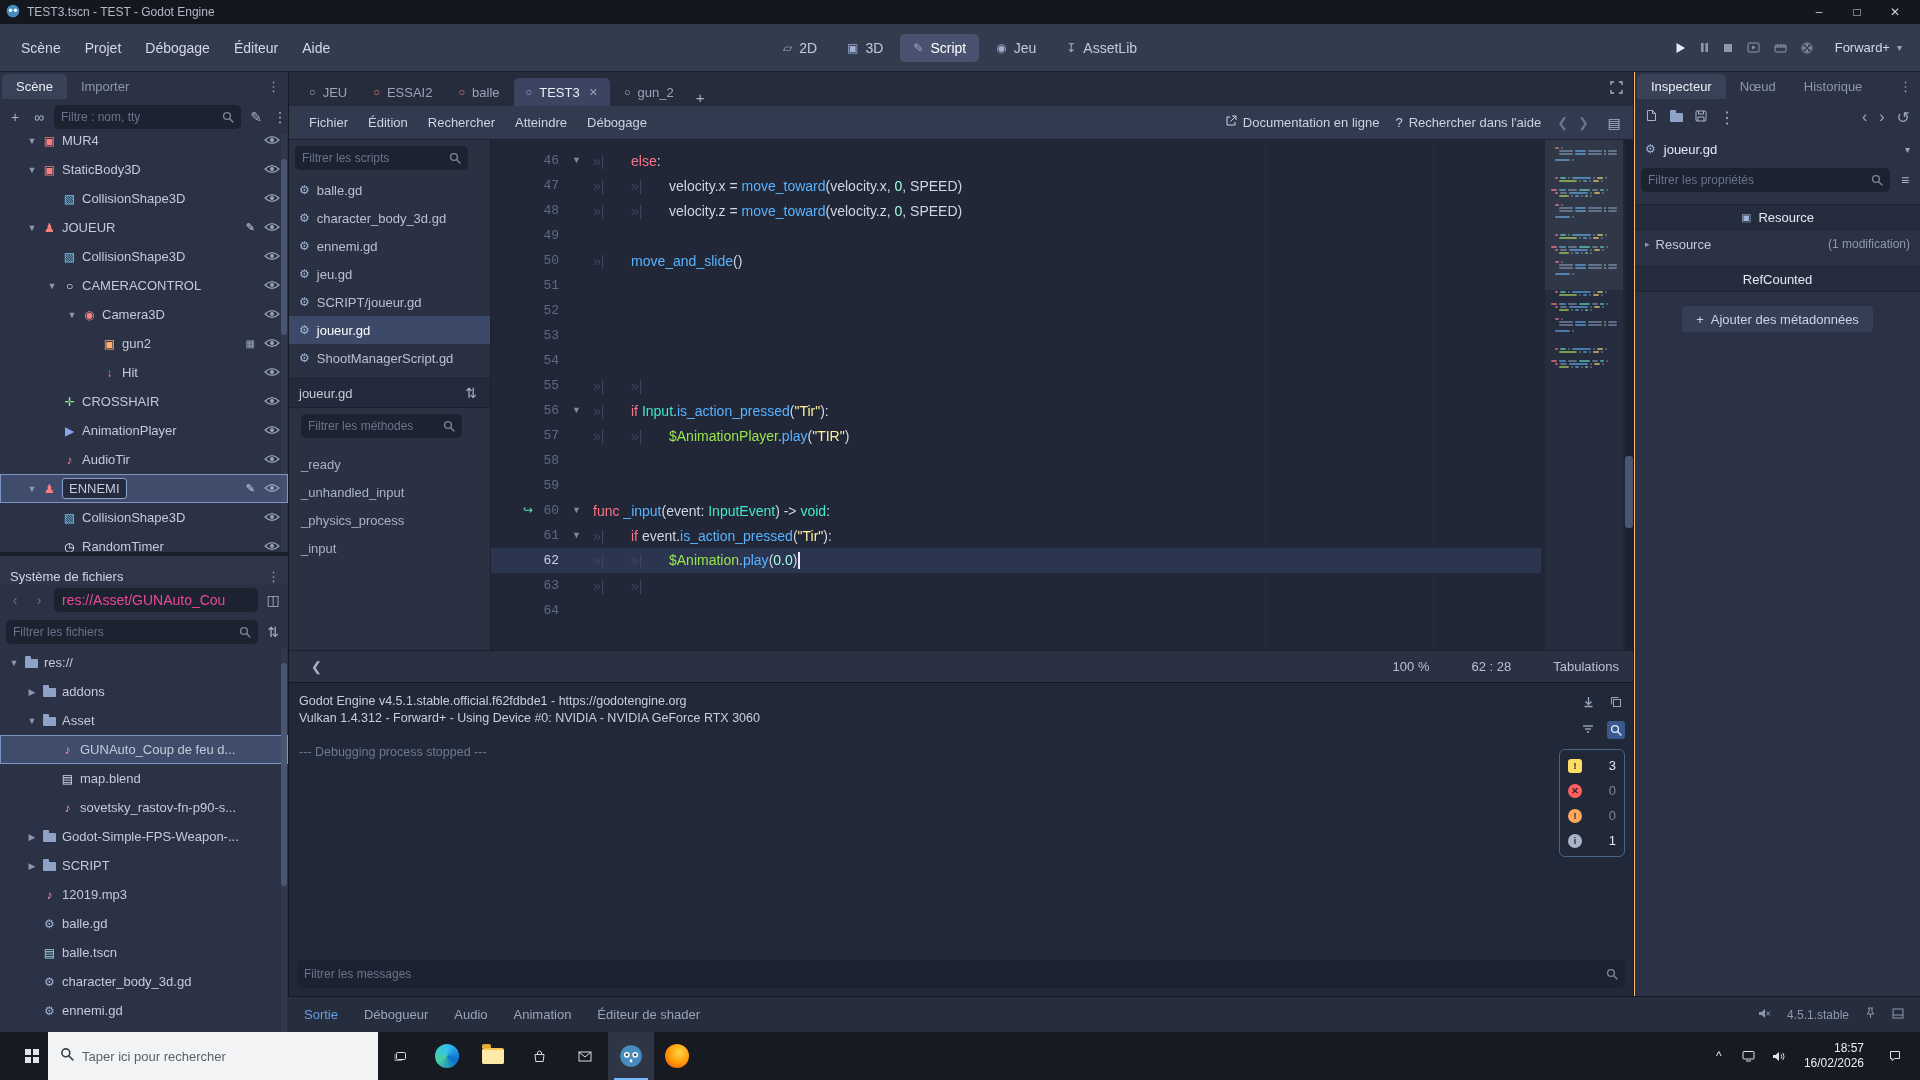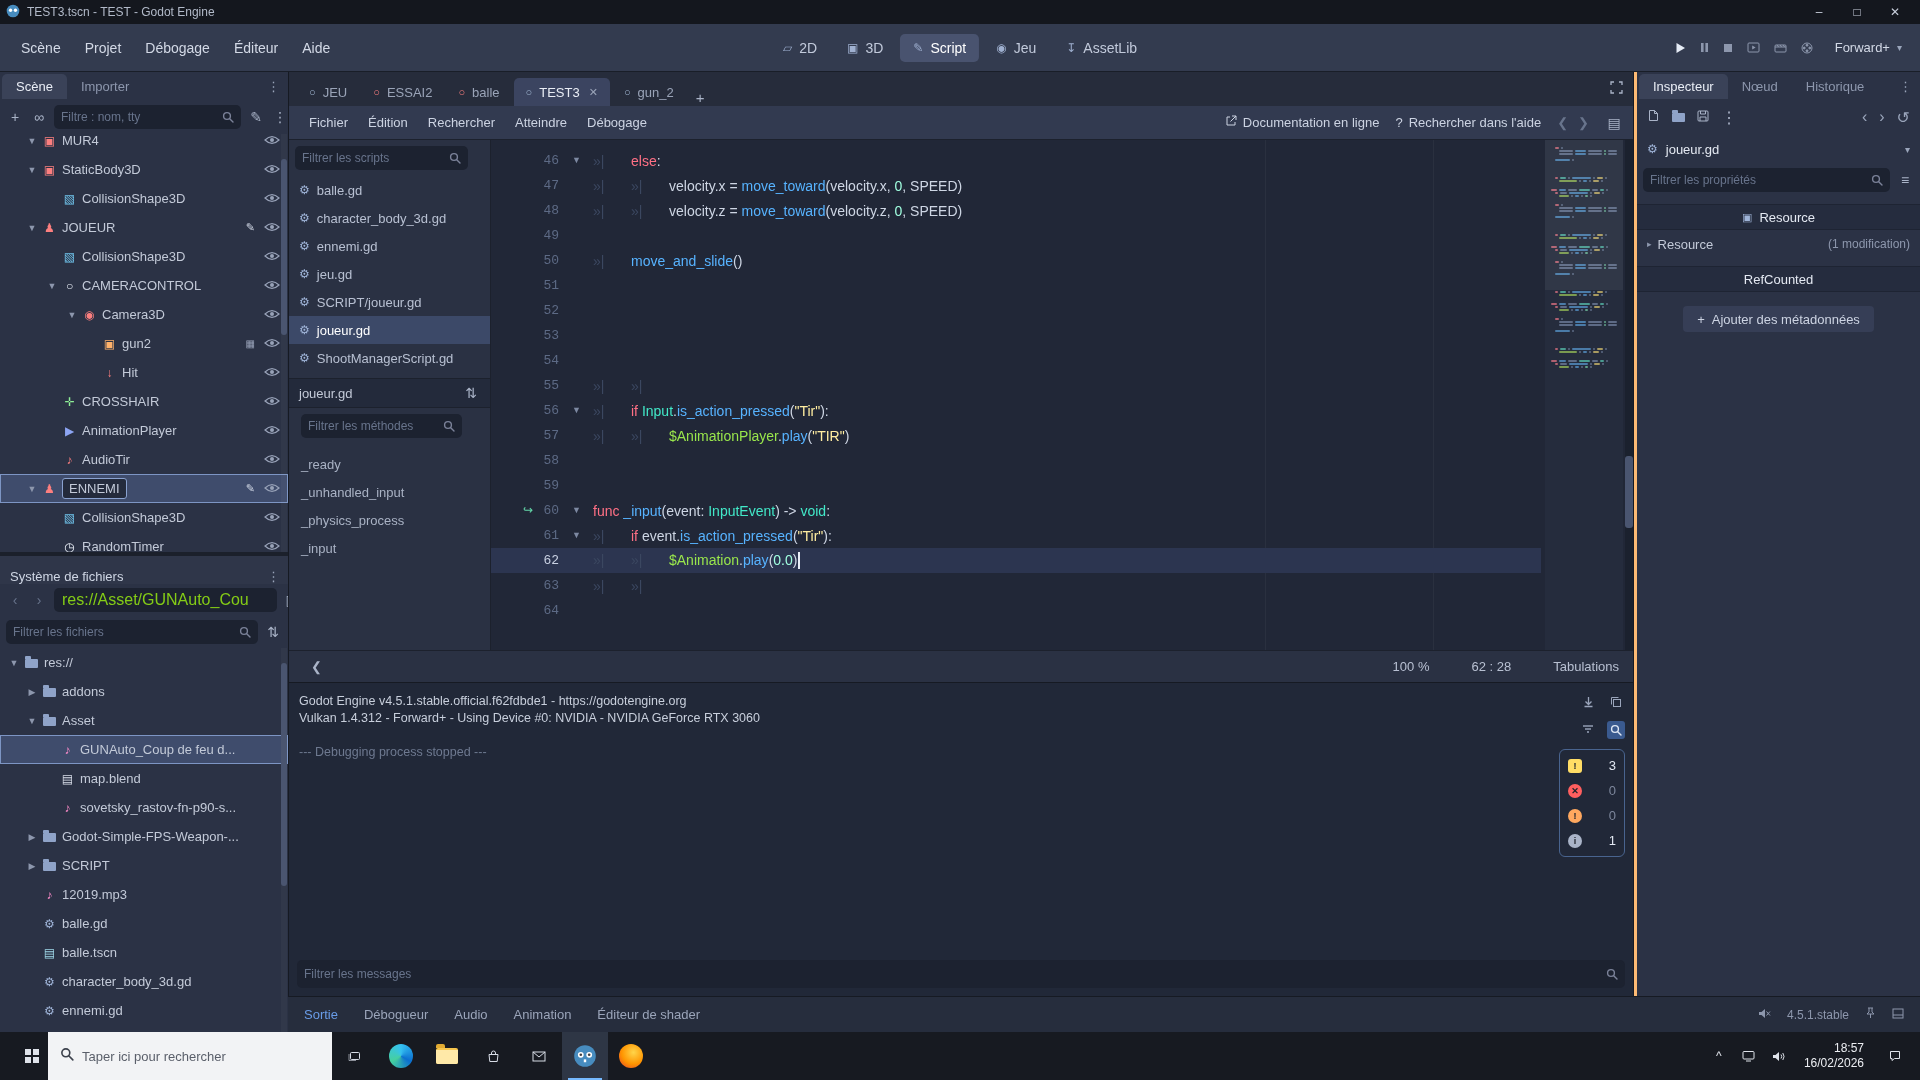--- a/index.html
+++ b/index.html
@@ -43,21 +43,21 @@
   #left-dock{position:absolute;left:0;top:72px;width:288px;bottom:48px;background:#1b202b}
   #scene-dock{position:absolute;left:0;top:0;right:0;height:480px;background:#2b3245}
   #scene-toolbar{height:34px}
   #scene-tree{position:absolute;top:62px;bottom:0;left:0;right:0;overflow:hidden}
   #fs-dock{position:absolute;left:0;top:484px;right:0;bottom:0;background:#2b3245}
   .dock-header{height:28px;display:flex;align-items:flex-end;padding:0 10px;font-size:13px;color:#cfd6e4;position:relative;background:#2f3649}
   #fs-nav{height:32px}
   #fs-filter{height:32px}
   #fs-tree{position:absolute;top:92px;bottom:0;left:0;right:0;overflow:hidden}
   .pathbox{flex:1;display:flex;align-items:center;background:#1c2230;border-radius:5px;height:24px;padding:0 8px}
-  .pathbox input{flex:1;background:transparent;color:#84cc16;font-size:16px;min-width:0}
+  .pathbox input{flex:1;background:transparent;color:#ec4899;font-size:14px;min-width:0}
 
   .trow{height:29px;display:flex;align-items:center;position:relative;color:#c3cad8;font-size:13px;white-space:nowrap}
   .trow .arrow{width:16px;text-align:center;color:#8d97ad;font-size:9px;flex:none}
   .trow .nicon{width:19px;flex:none;text-align:center;font-size:12px}
   .trow .lbl{margin-left:3px}
   .trow .lbl.boxed{border:1px solid #8aa2d0;background:#242b3c;padding:2px 6px;border-radius:3px}
   .trow .righticons{position:absolute;right:8px;display:flex;gap:9px;color:#98a2b8;align-items:center}
   .trow.selected{background:#3f4c6c;box-shadow:inset 0 0 0 1px #7d95c4}
   .vscroll{position:absolute;right:1px;width:6px;background:rgba(255,255,255,.03);top:0;bottom:0}
   .vthumb{position:absolute;left:0;right:0;background:#4a5570;border-radius:3px}
@@ -124,21 +124,21 @@
   .sbtn{color:#9aa5bb;display:flex;padding:3px;border-radius:3px}
   .sbtn.active{background:#3a5a8f;color:#dfe7f4}
   #badge-box{border:1px solid #49648f;border-radius:6px;padding:8px 8px;display:flex;flex-direction:column;gap:10px;margin-top:6px}
   .brow{display:flex;align-items:center;justify-content:space-between;font-size:13px;color:#e2e8f2}
   .brow.zero .bcount{color:#7d879c}
   .bic{width:14px;height:14px;border-radius:3px;display:flex;align-items:center;justify-content:center;font-size:9px;font-weight:bold;color:#20242c}
   .bic.round{border-radius:50%}
   #output-filter{position:absolute;left:8px;right:8px;bottom:8px;height:28px}
 
   
-  #right-dock{position:absolute;right:0;top:72px;width:286px;bottom:84px;background:#2b3245;border-left:3px solid #fdba74}
+  #right-dock{position:absolute;right:0;top:72px;width:286px;bottom:84px;background:#2b3245;border-left:1px solid #fdba74}
   #insp-toolbar{height:34px;display:flex;align-items:center;padding:0 10px;gap:12px}
   #insp-toolbar .right{margin-left:auto;display:flex;gap:12px;color:#9aa5bb}
   #object-row{height:30px;display:flex;align-items:center;gap:8px;padding:0 10px;font-size:13px;color:#e4e9f2}
   #object-row .chev{margin-left:auto;color:#9aa5bb;font-size:10px}
   #insp-filter{height:32px}
   .category{height:26px;margin-top:8px;background:#252c3e;border-top:1px solid #1e2433;border-bottom:1px solid #1e2433;display:flex;align-items:center;justify-content:center;gap:7px;font-size:13px;color:#e4e9f2}
   .category .cic{color:#9fb4d8;font-size:11px}
   #resource-row{height:28px;display:flex;align-items:center;padding:0 10px;gap:6px;font-size:13px;color:#c3cad8}
   #resource-row .badge{margin-left:auto;color:#8d97ad;font-size:12px}
   #add-meta-wrap{display:flex;justify-content:center;margin-top:14px}
@@ -147,21 +147,21 @@
   
   #bottombar{position:absolute;left:288px;right:0;bottom:48px;height:36px;background:#262d3d;border-top:1px solid #161a23;display:flex;align-items:center;padding:0 16px;gap:26px;font-size:13px}
   .btab{color:#9ba5ba}
   .btab.active{color:var(--accent)}
   #bottombar .right{margin-left:auto;display:flex;align-items:center;gap:16px;color:#8d97ad;font-size:12px}
 
   
   #taskbar{position:absolute;left:0;right:0;bottom:0;height:48px;background:#171a21;display:flex;align-items:stretch}
   #start-btn{width:48px;display:flex;align-items:center;justify-content:center}
   .winlogo{width:6px;height:6px;background:#dfe3ea;box-shadow:8px 0 #dfe3ea,0 8px #dfe3ea,8px 8px #dfe3ea;display:inline-block;margin:-8px -8px 0 0}
-  #tb-search{width:284px;background:#f2f3f5;display:flex;align-items:center;gap:8px;padding:16px 12px;color:#3c414c}
+  #tb-search{width:330px;background:#f2f3f5;display:flex;align-items:center;gap:8px;padding:16px 12px;color:#3c414c}
   #tb-search input{flex:1;background:transparent;font-size:13px;color:#3c414c}
   #tb-search input::placeholder{color:#5a5f6a}
   .tb-app{width:46px;display:flex;align-items:center;justify-content:center;position:relative;color:#d7dce6}
   .tb-app.active{background:#2e3645}
   .tb-app.active::after{content:"";position:absolute;left:6px;right:6px;bottom:0;height:2px;background:#76b9ff}
   .appcircle{width:24px;height:24px;border-radius:50%}
   .edgec{background:conic-gradient(#35c1f1,#0b6fd0,#45d0a0,#35c1f1)}
   .ffc{background:radial-gradient(circle at 60% 35%,#ffd54a,#ff9500 55%,#e33b2e)}
   .tbfolder{width:22px;height:16px;background:#f7c64e;border-radius:2px;position:relative}
   .tbfolder::before{content:"";position:absolute;top:-4px;left:0;width:9px;height:4px;background:#e2ab32;border-radius:2px 2px 0 0}

